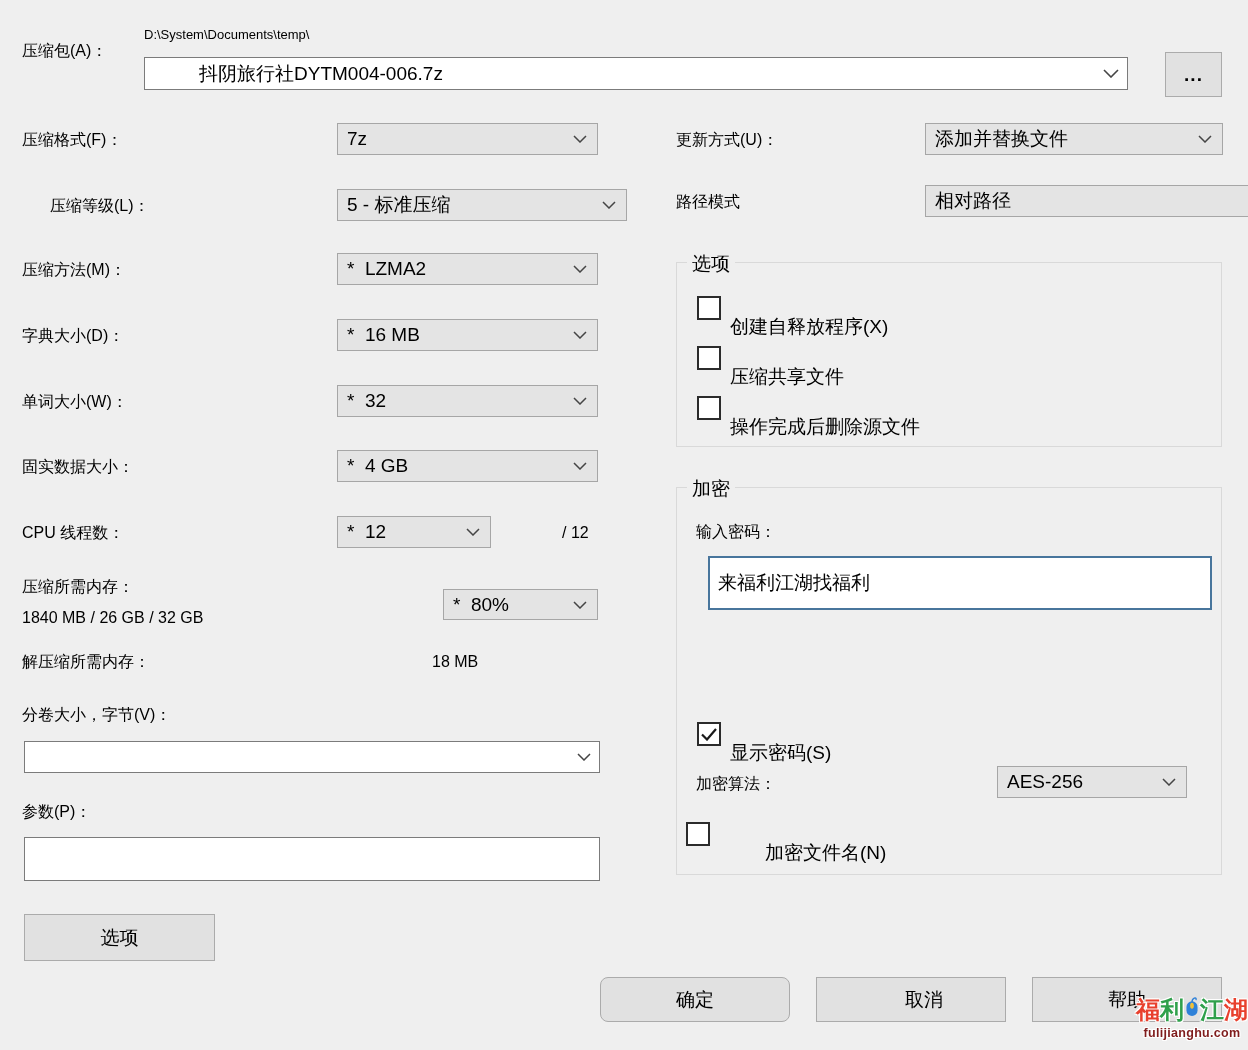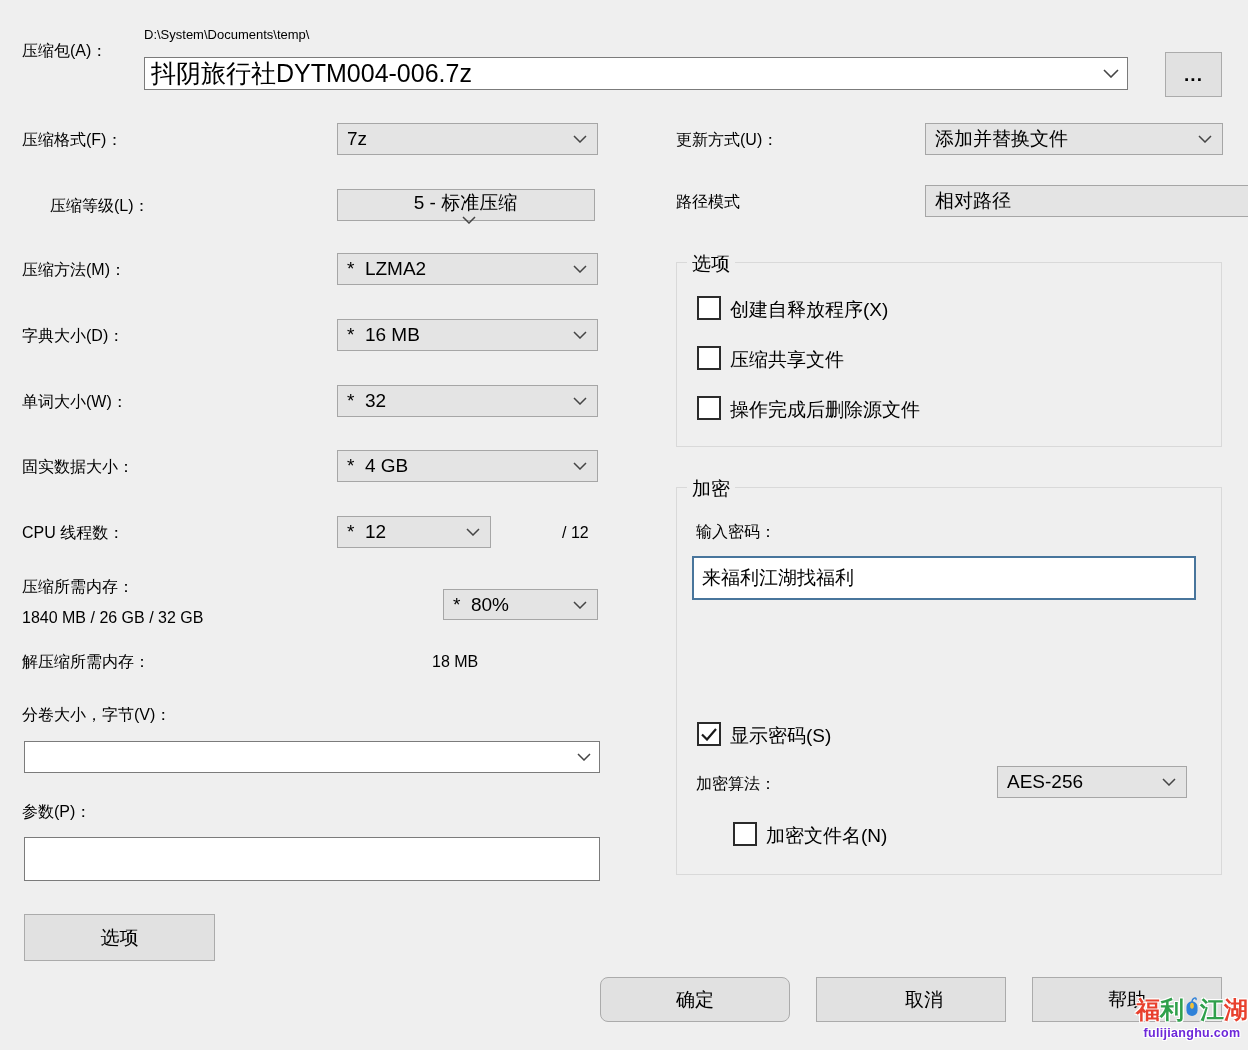--- a/index.html
+++ b/index.html
@@ -22,21 +22,21 @@
   }
   .sel-text { white-space:pre; }
   .chev { flex:0 0 auto; margin-left:6px; }
 
   .combo {
     position:absolute; background:#fff; border:1px solid #7b7b7b;
     display:flex; align-items:center; padding:0 8px 0 6px;
   }
   .combo input {
     flex:1; border:none; outline:none; background:transparent;
-    font-family:inherit; font-size:25px; height:100%;
+    font-family:inherit; font-size:19px; height:100%;margin-left:48px;
   }
 
   .textbox {
     position:absolute; background:#fff; border:1px solid #7b7b7b;
     font-family:inherit; font-size:19px; padding:0 8px; outline:none;
   }
   .pwdbox { border:2px solid #48759c; }
 
   .btn {
     position:absolute; background:#e1e1e1; border:1px solid #ababab;
@@ -49,30 +49,30 @@
   .group-title {
     position:absolute; top:-12px; left:10px;
     background:#efefef; padding:0 5px; font-size:19px;
   }
 
   .checkbox { position:absolute; display:flex; align-items:flex-start; cursor:default; }
   .cb-box {
     width:24px; height:24px; background:#fff; border:2px solid #2b2b2b;
     display:flex; align-items:center; justify-content:center; flex:0 0 auto;
   }
-  .cb-label { font-size:19px; margin-left:9px; margin-top:1px; white-space:pre; }
+  .cb-label { font-size:19px; margin-left:9px; margin-top:18px; white-space:pre; }
 
   .watermark { position:absolute; left:1136px; top:995px; width:112px; }
   .wm-row { display:flex; align-items:center; height:30px; }
   .wm-char {
     font-size:24px; font-weight:bold; line-height:1;
     text-shadow:-1px -1px 0 #fff, 1px -1px 0 #fff, -1px 1px 0 #fff, 1px 1px 0 #fff;
   }
   .wm-domain {
-    font-size:12.5px; font-weight:bold; color:#6d28d9; letter-spacing:0.3px;
+    font-size:12.5px; font-weight:bold; color:#7f1d1d; letter-spacing:0.3px;
     text-shadow:-1px -1px 0 #fff, 1px -1px 0 #fff, -1px 1px 0 #fff, 1px 1px 0 #fff;
     margin-top:1px; text-align:center;
   }
   .wm-mouse { margin:-8px 1px 0 1px; }
 </style>
 </head>
 <body>
 
 <div class="abs label" style="left:22px; top:41px;">压缩包(A)：</div>
 <div class="abs path-text" style="left:144px; top:27px;">D:\System\Documents\temp\</div>
@@ -87,21 +87,21 @@
 
 <div class="abs label" style="left:22px; top:130px;">压缩格式(F)：</div>
 <div class="select" style="left:337px; top:123px; width:261px;">
   <span class="sel-text">7z</span>
   <svg class="chev" width="14" height="8" viewBox="0 0 14 8">
       <polyline points="1,1 7,7 13,1" fill="none" stroke="#454545" stroke-width="1.5"></polyline>
     </svg>
 </div>
 
 <div class="abs label" style="left:22px; top:196px;margin-left:28px;">压缩等级(L)：</div>
-<div class="select" style="left:337px; top:189px; width:258px;flex-direction:column;">
+<div class="select" style="left:337px; top:189px; width:290px;">
   <span class="sel-text">5 - 标准压缩</span>
   <svg class="chev" width="14" height="8" viewBox="0 0 14 8">
       <polyline points="1,1 7,7 13,1" fill="none" stroke="#454545" stroke-width="1.5"></polyline>
     </svg>
 </div>
 
 <div class="abs label" style="left:22px; top:260px;">压缩方法(M)：</div>
 <div class="select" style="left:337px; top:253px; width:261px;">
   <span class="sel-text">*  LZMA2</span>
   <svg class="chev" width="14" height="8" viewBox="0 0 14 8">
@@ -196,40 +196,40 @@
 </div>
 <div class="checkbox" style="left:697px; top:396px;">
   <span class="cb-box"></span>
   <span class="cb-label">操作完成后删除源文件</span>
 </div>
 
 <div class="group" style="left:676px; top:487px; width:546px; height:388px;">
   <span class="group-title">加密</span>
 </div>
 <div class="abs label" style="left:696px; top:522px;">输入密码：</div>
-<input type="text" class="textbox pwdbox" style="left: 692px; top: 556px; width: 504px; height: 44px;" value="来福利江湖找福利">
+<input type="text" class="textbox pwdbox" style="left: 708px; top: 556px; width: 504px; height: 54px;" value="来福利江湖找福利">
 
 <div class="checkbox" style="left:697px; top:722px;">
   <span class="cb-box">
     <svg width="16" height="13" viewBox="0 0 16 13">
       <polyline points="1,6.5 6,11.5 15,1" fill="none" stroke="#1a1a1a" stroke-width="2.2"></polyline>
     </svg>
   </span>
   <span class="cb-label">显示密码(S)</span>
 </div>
 
 <div class="abs label" style="left:696px; top:774px;">加密算法：</div>
 <div class="select" style="left:997px; top:766px; width:190px;">
   <span class="sel-text">AES-256</span>
   <svg class="chev" width="14" height="8" viewBox="0 0 14 8">
       <polyline points="1,1 7,7 13,1" fill="none" stroke="#454545" stroke-width="1.5"></polyline>
     </svg>
 </div>
 
-<div class="checkbox" style="left:733px; top:822px;">
+<div class="checkbox" style="left:686px; top:822px;gap:46px;">
   <span class="cb-box"></span>
   <span class="cb-label">加密文件名(N)</span>
 </div>
 
 <div class="btn" style="left:600px; top:977px; width:190px; height:45px;border-radius:8px;">确定</div>
 <div class="btn" style="left:816px; top:977px; width:190px; height:45px;padding-left:26px;">取消</div>
 <div class="btn" style="left:1032px; top:977px; width:190px; height:45px;">帮助</div>
 
 <div class="watermark">
   <div class="wm-row">

